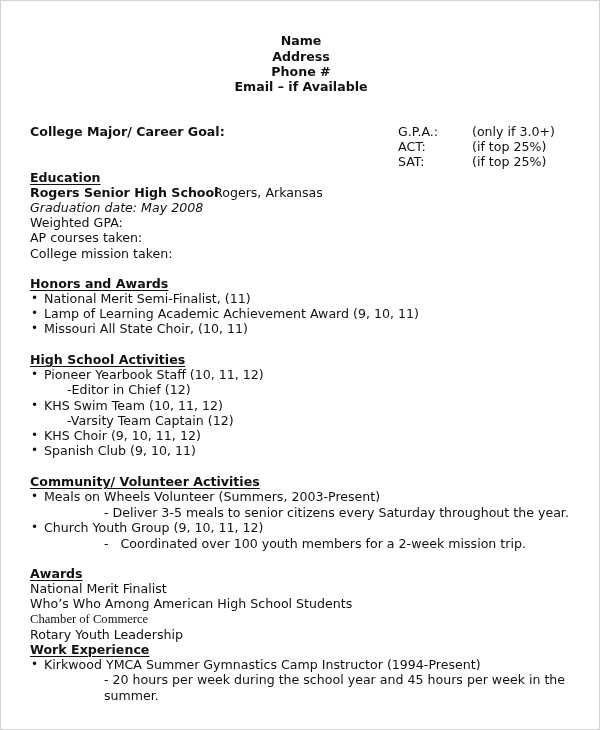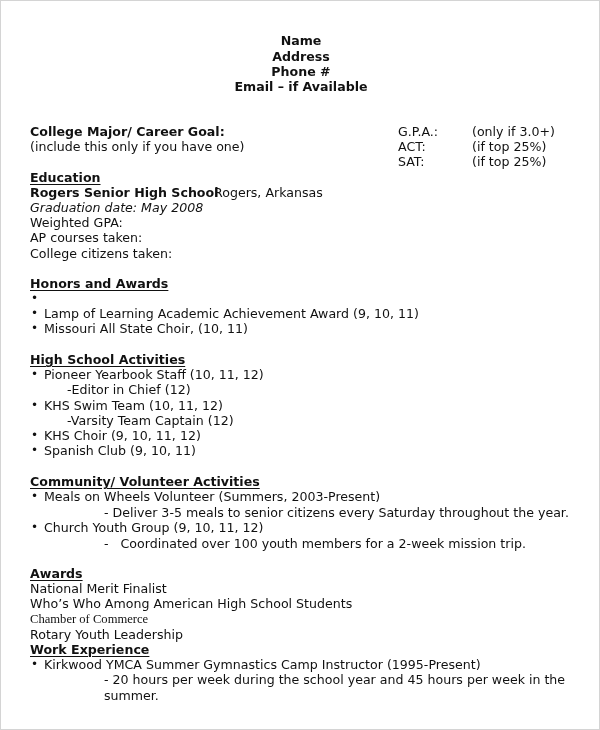--- a/index.html
+++ b/index.html
@@ -56,45 +56,45 @@
 <body>
 
 <div class="page">
 
   <div class="line center" style="top:32px;">Name</div>
   <div class="line center" style="top:48px;">Address</div>
   <div class="line center" style="top:63px;">Phone #</div>
   <div class="line center" style="top:78px;">Email –  if Available</div>
 
   <div class="line bold" style="left:29px; top:123px;">College Major/  Career Goal:</div>
-  <div class="line" style="left:29px; top:138px;">(include this only if you have one)</div>
 
   <div>
     <div class="line" style="left:397px; top:123px;">G.P.A.:</div>
     <div class="line" style="left:471px; top:123px;">(only if 3.0+)</div>
     <div class="line" style="left:397px; top:138px;">ACT:</div>
     <div class="line" style="left:471px; top:138px;">(if top 25%)</div>
     <div class="line" style="left:397px; top:153px;">SAT:</div>
     <div class="line" style="left:471px; top:153px;">(if top 25%)</div>
   </div>
 
   <div>
     <div class="line heading" style="left:29px; top:169px;">Education</div>
     <div class="line" style="left:29px; top:184px;font-weight:bold;">Rogers Senior High School</div>
     <div class="line" style="left:213px; top:184px;">Rogers, Arkansas</div>
     <div class="line" style="left:29px; top:199px;font-style:italic;">Graduation date:   May 2008</div>
     <div class="line" style="left:29px; top:214px;">Weighted GPA:</div>
     <div class="line" style="left:29px; top:229px;">AP courses taken:</div>
-    <div class="line" style="left:29px; top:245px;">College citizens taken:</div>
+    <div class="line" style="left:29px; top:245px;">College mission taken:</div>
   </div>
 
   <div>
     <div class="line heading" style="left:29px; top:275px;">Honors and Awards</div>
     <div class="line" style="left:0; top:290px; width:600px;">
       <span class="bullet">•</span>
+      <span class="bullet-text">National Merit Semi-Finalist, (11)</span>
     </div>
     <div class="line" style="left:0; top:305px; width:600px;">
       <span class="bullet">•</span>
       <span class="bullet-text">Lamp of Learning Academic Achievement Award (9, 10, 11)</span>
     </div>
     <div class="line" style="left:0; top:320px; width:600px;">
       <span class="bullet">•</span>
       <span class="bullet-text">Missouri All State Choir, (10, 11)</span>
     </div>
   </div>
@@ -140,19 +140,19 @@
     <div class="line" style="left:29px; top:580px;">National Merit Finalist</div>
     <div class="line" style="left:29px; top:595px;">Who’s Who Among American High School Students</div>
     <div class="line" style="left:29px; top:611px;font-family:Liberation Serif, serif;">Chamber of Commerce</div>
     <div class="line" style="left:29px; top:626px;">Rotary Youth Leadership</div>
   </div>
 
   <div>
     <div class="line heading" style="left:29px; top:641px;">Work Experience</div>
     <div class="line" style="left:0; top:656px; width:600px;">
       <span class="bullet">•</span>
-      <span class="bullet-text">Kirkwood YMCA Summer Gymnastics Camp Instructor (1995-Present)</span>
+      <span class="bullet-text">Kirkwood YMCA Summer Gymnastics Camp Instructor (1994-Present)</span>
     </div>
     <div class="line" style="left:103px; top:671px;">- 20 hours per week during the school year and 45 hours per week in the</div>
     <div class="line" style="left:103px; top:687px;">summer.</div>
   </div>
 
 </div>
 
 </body></html>

